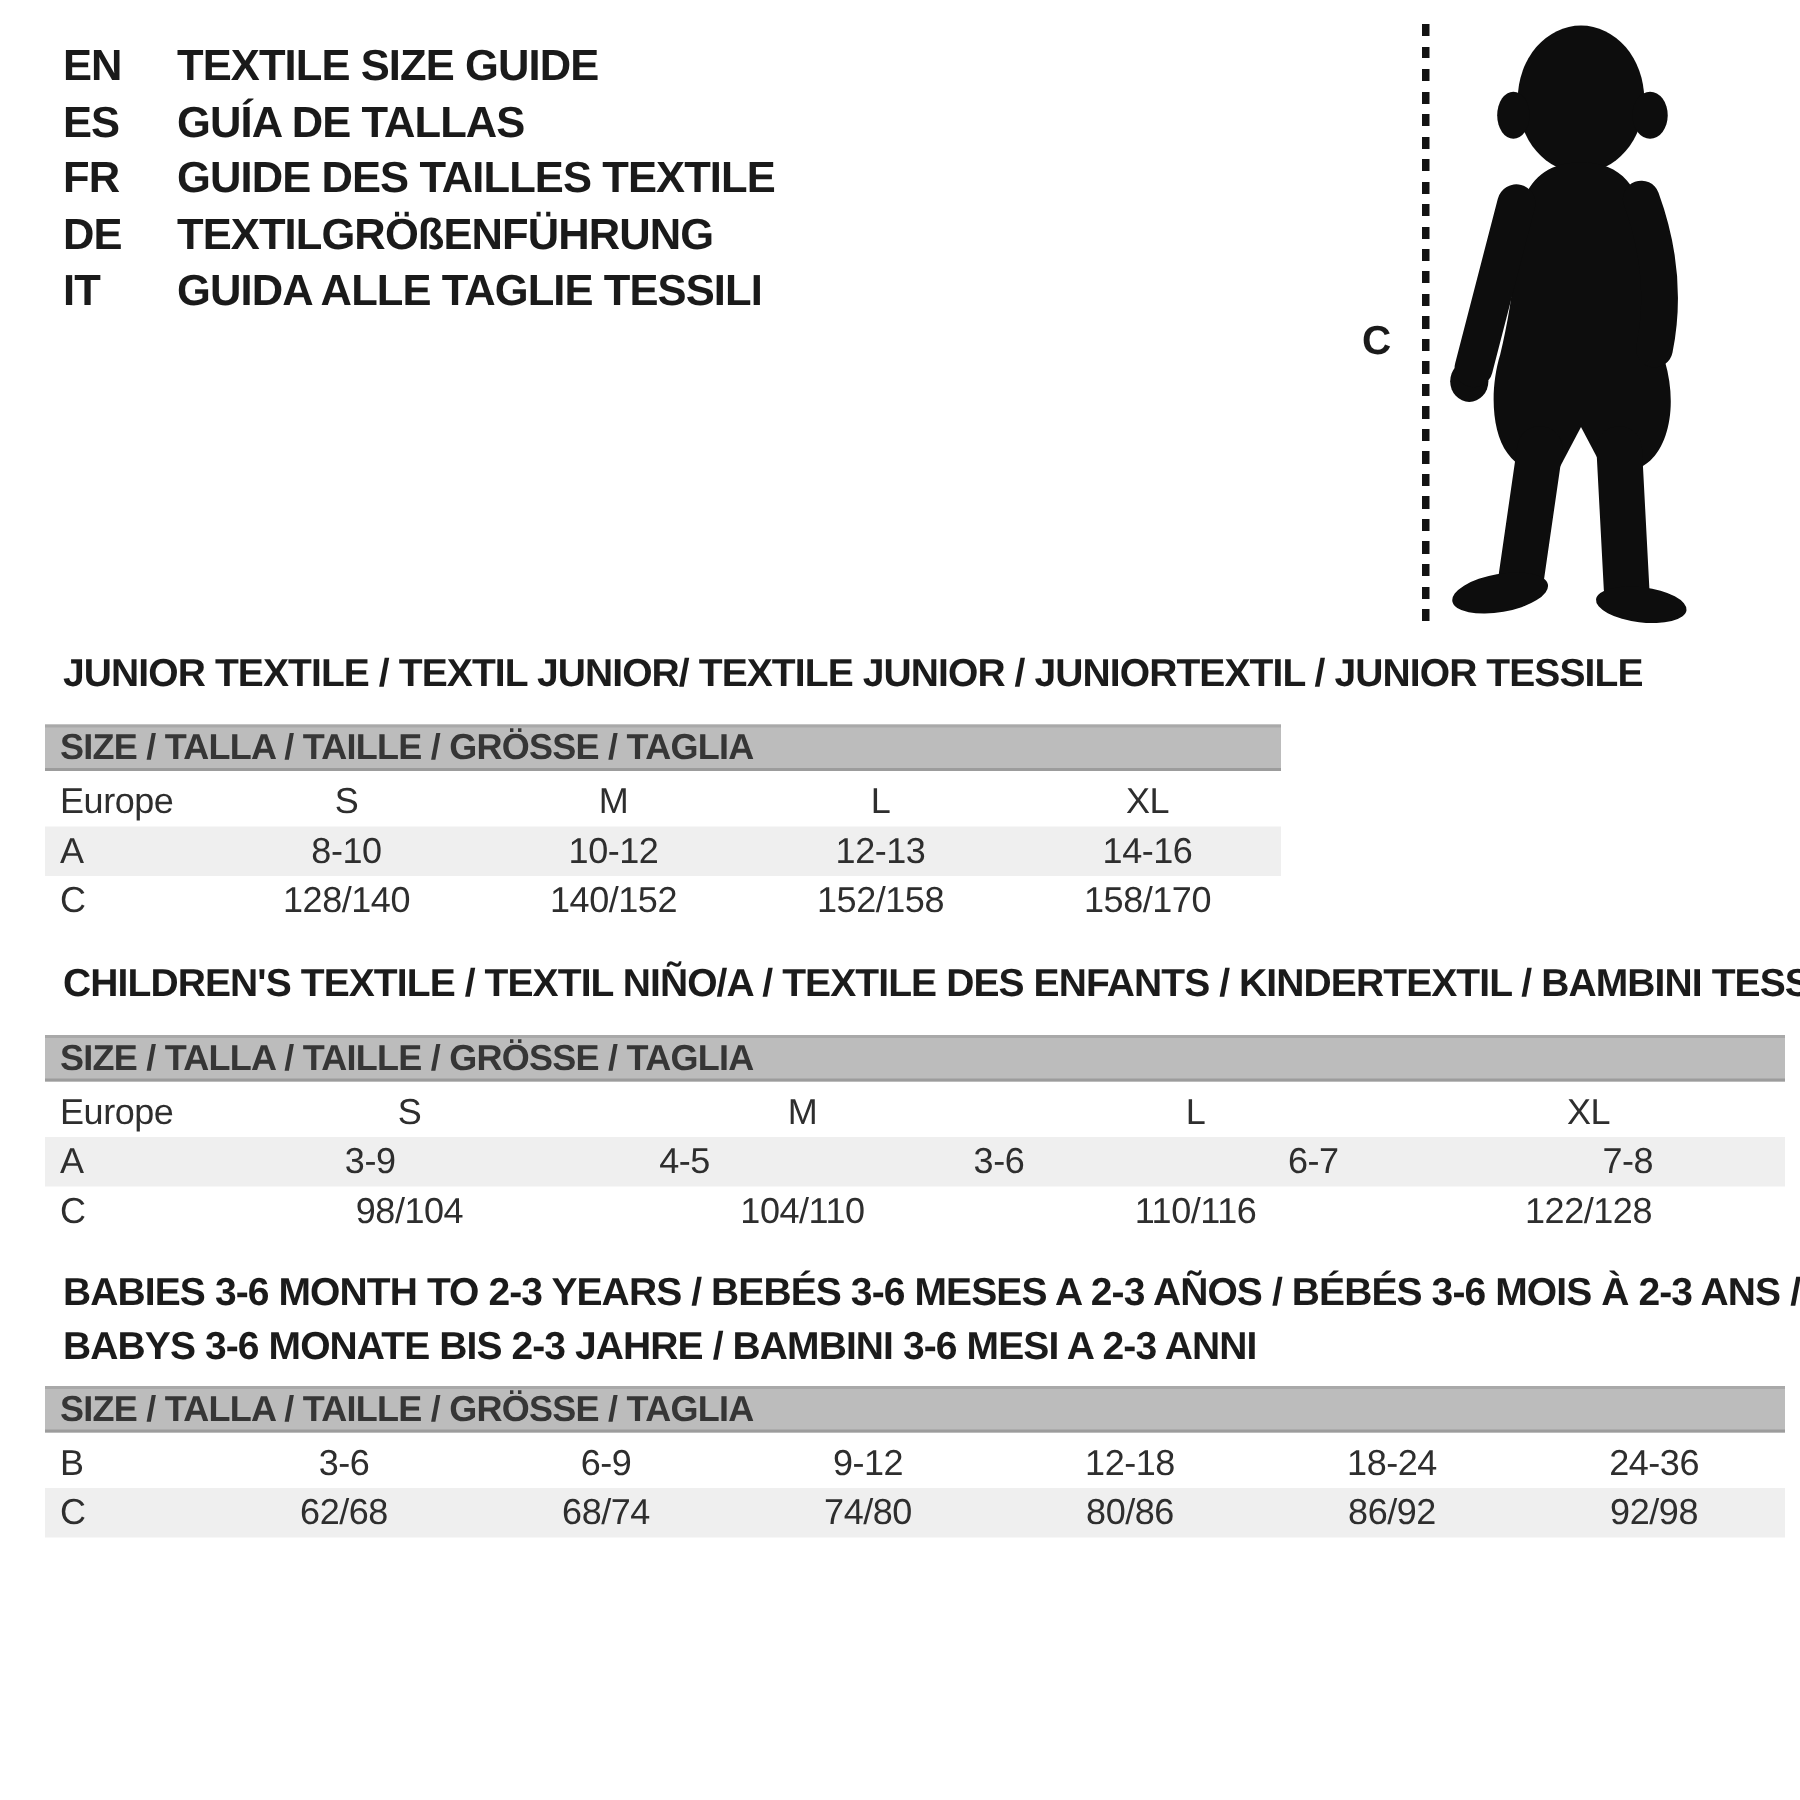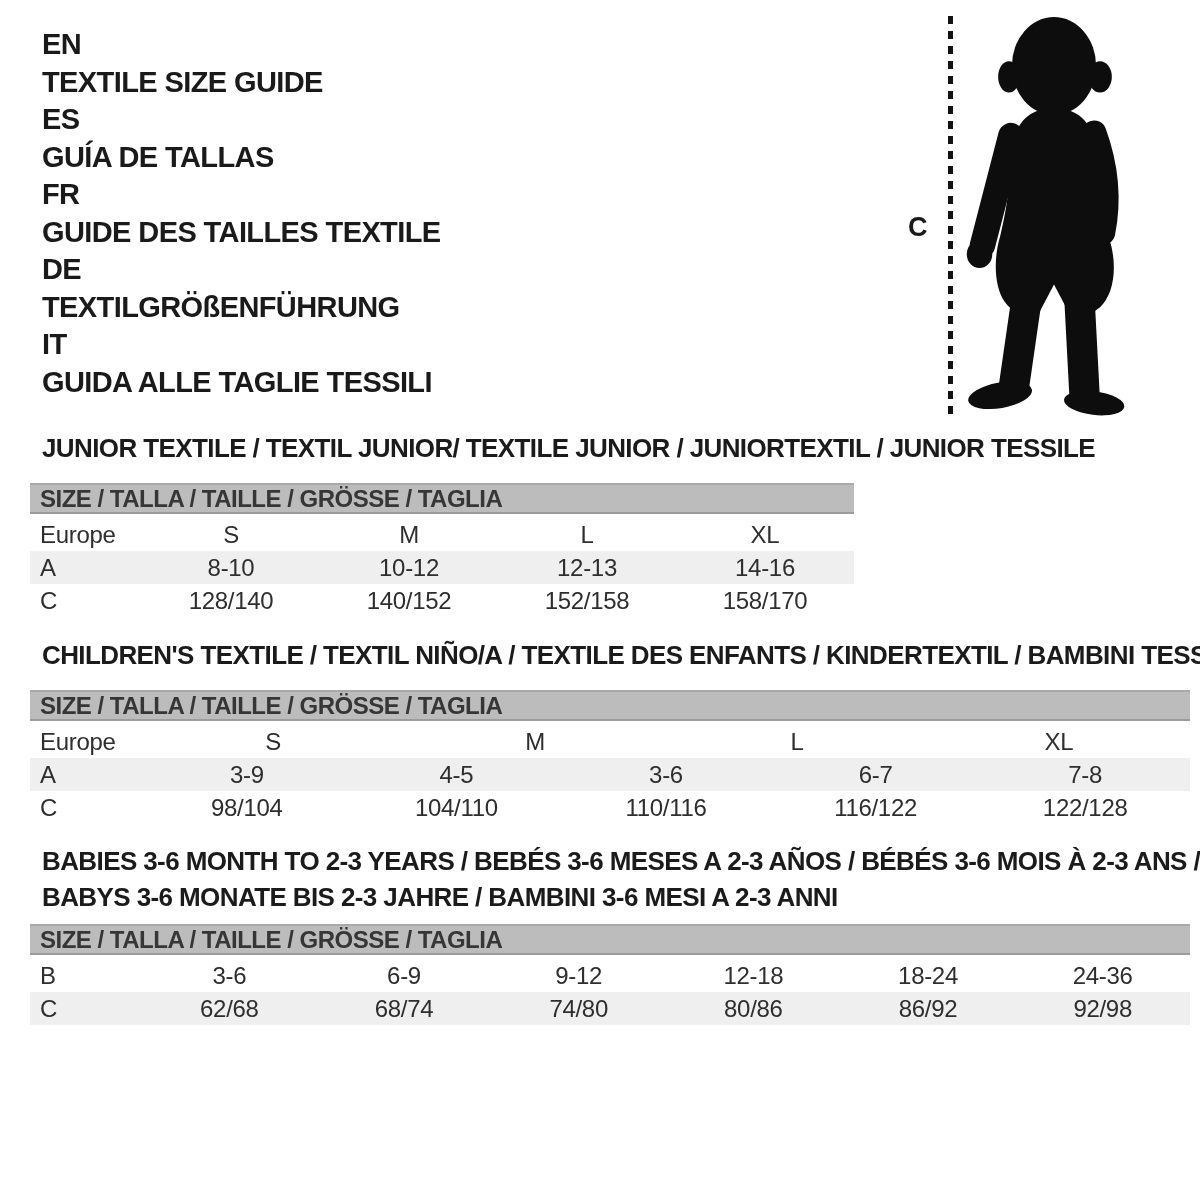--- a/index.html
+++ b/index.html
@@ -9,21 +9,21 @@
     height: 1200px;
     background: #ffffff;
     font-family: "Liberation Sans", "DejaVu Sans", sans-serif;
     color: #1c1c1c;
     overflow: hidden;
   }
   .abs { position: absolute; }
 
   
   .lang-block { left: 42px; top: 26px; }
-  .lang-row { display: flex; line-height: 37.5px; flex-direction: column; }
+  .lang-row { display: flex; line-height: 37.5px; }
   .lang-code {
     width: 76px; font-size: 29px; font-weight: 700; letter-spacing: -0.6px; color: #1a1a1a;
   }
   .lang-title {
     font-size: 29px; font-weight: 700; letter-spacing: -0.6px; color: #1a1a1a; white-space: nowrap;
   }
 
   
   .dash-line {
     left: 948px; top: 16px; width: 5px; height: 401px;
@@ -160,21 +160,20 @@
       <div class="tcell">4-5</div>
       <div class="tcell">3-6</div>
       <div class="tcell">6-7</div>
       <div class="tcell">7-8</div>
     </div>
     <div class="trow">
       <div class="tlabel">C</div>
       <div class="tcell">98/104</div>
       <div class="tcell">104/110</div>
       <div class="tcell">110/116</div>
-      <div class="tcell">116/122</div>
       <div class="tcell">122/128</div>
     </div>
   </div>
 
   <div class="abs section-title" style="top:846px;">BABIES 3-6 MONTH TO 2-3 YEARS / BEBÉS 3-6 MESES A 2-3 AÑOS / BÉBÉS 3-6 MOIS À 2-3 ANS /</div>
   <div class="abs section-title" style="top:882px;">BABYS 3-6 MONATE BIS 2-3 JAHRE / BAMBINI 3-6 MESI A 2-3 ANNI</div>
   <div class="abs size-table" style="top:924px; width:1160px;">
     <div class="size-bar">SIZE / TALLA / TAILLE / GRÖSSE / TAGLIA</div>
     <div class="trow">
       <div class="tlabel">B</div>

